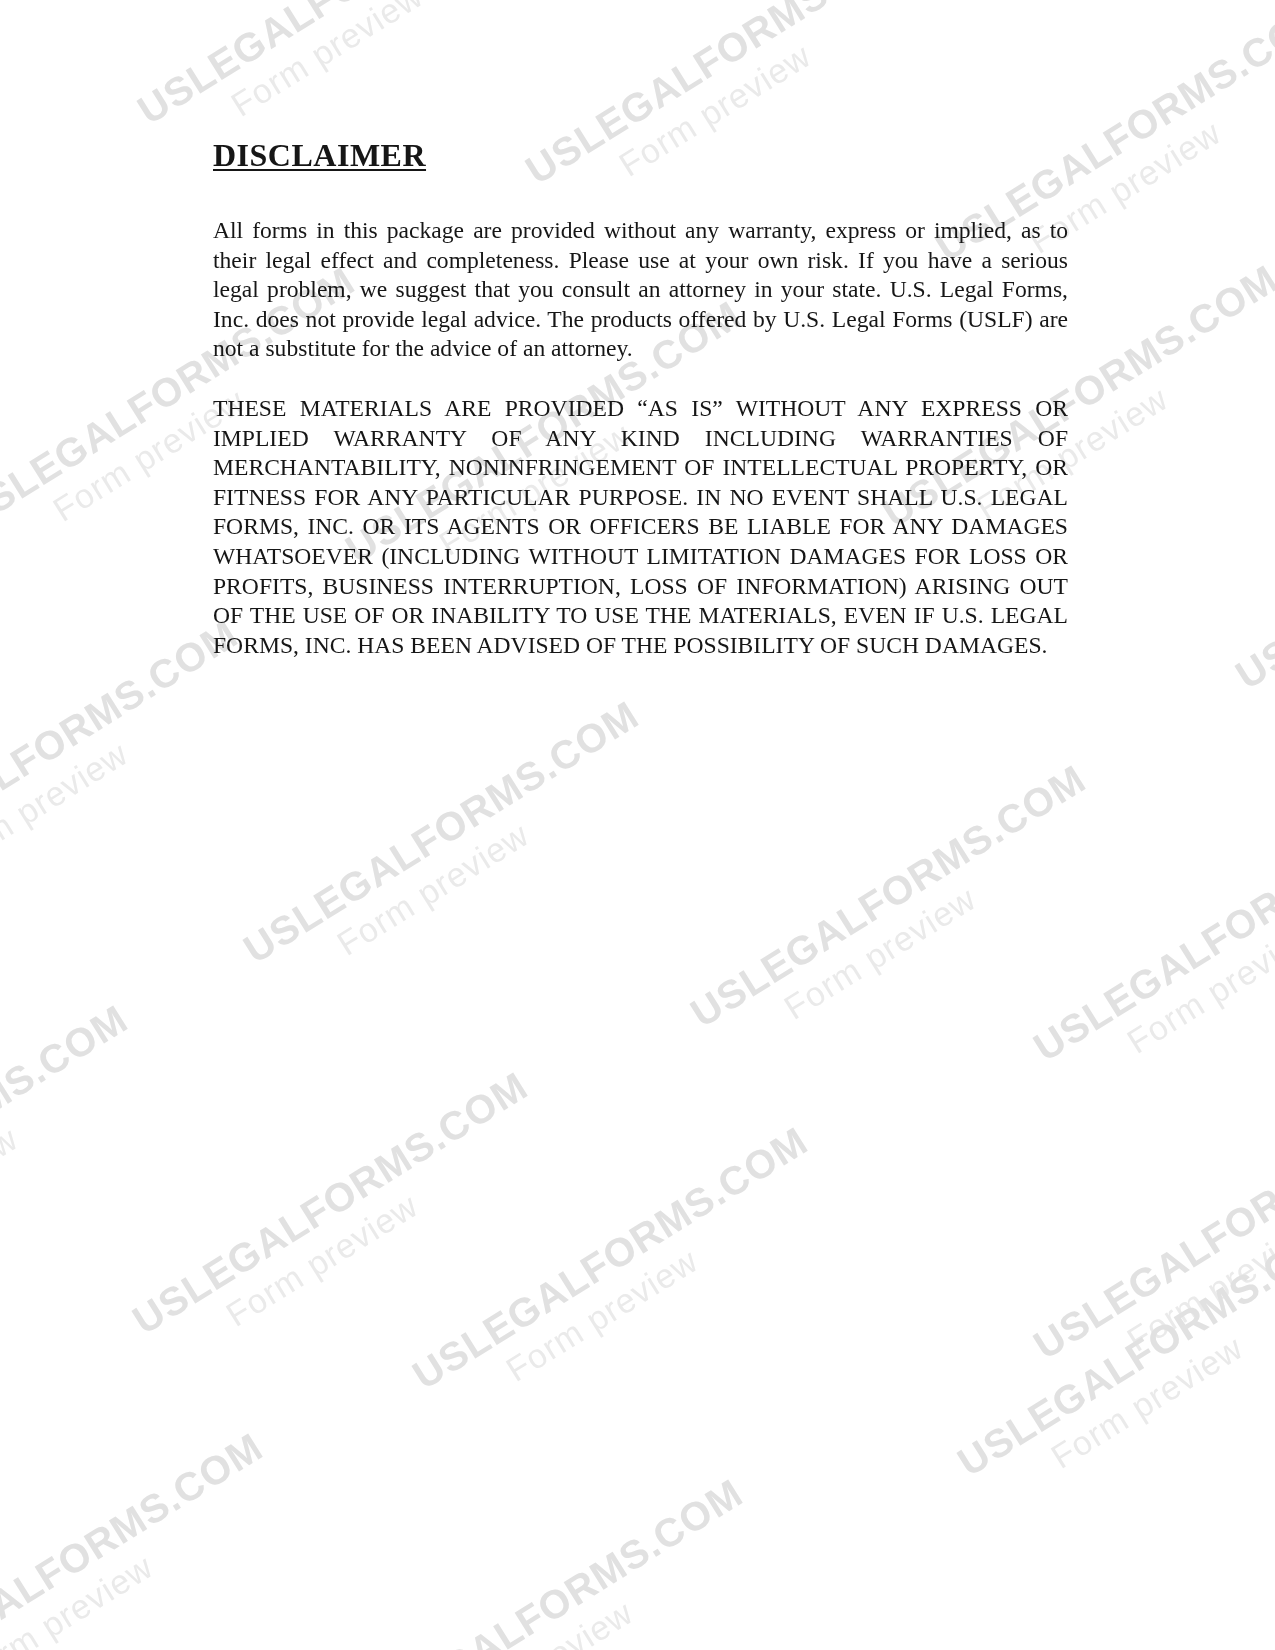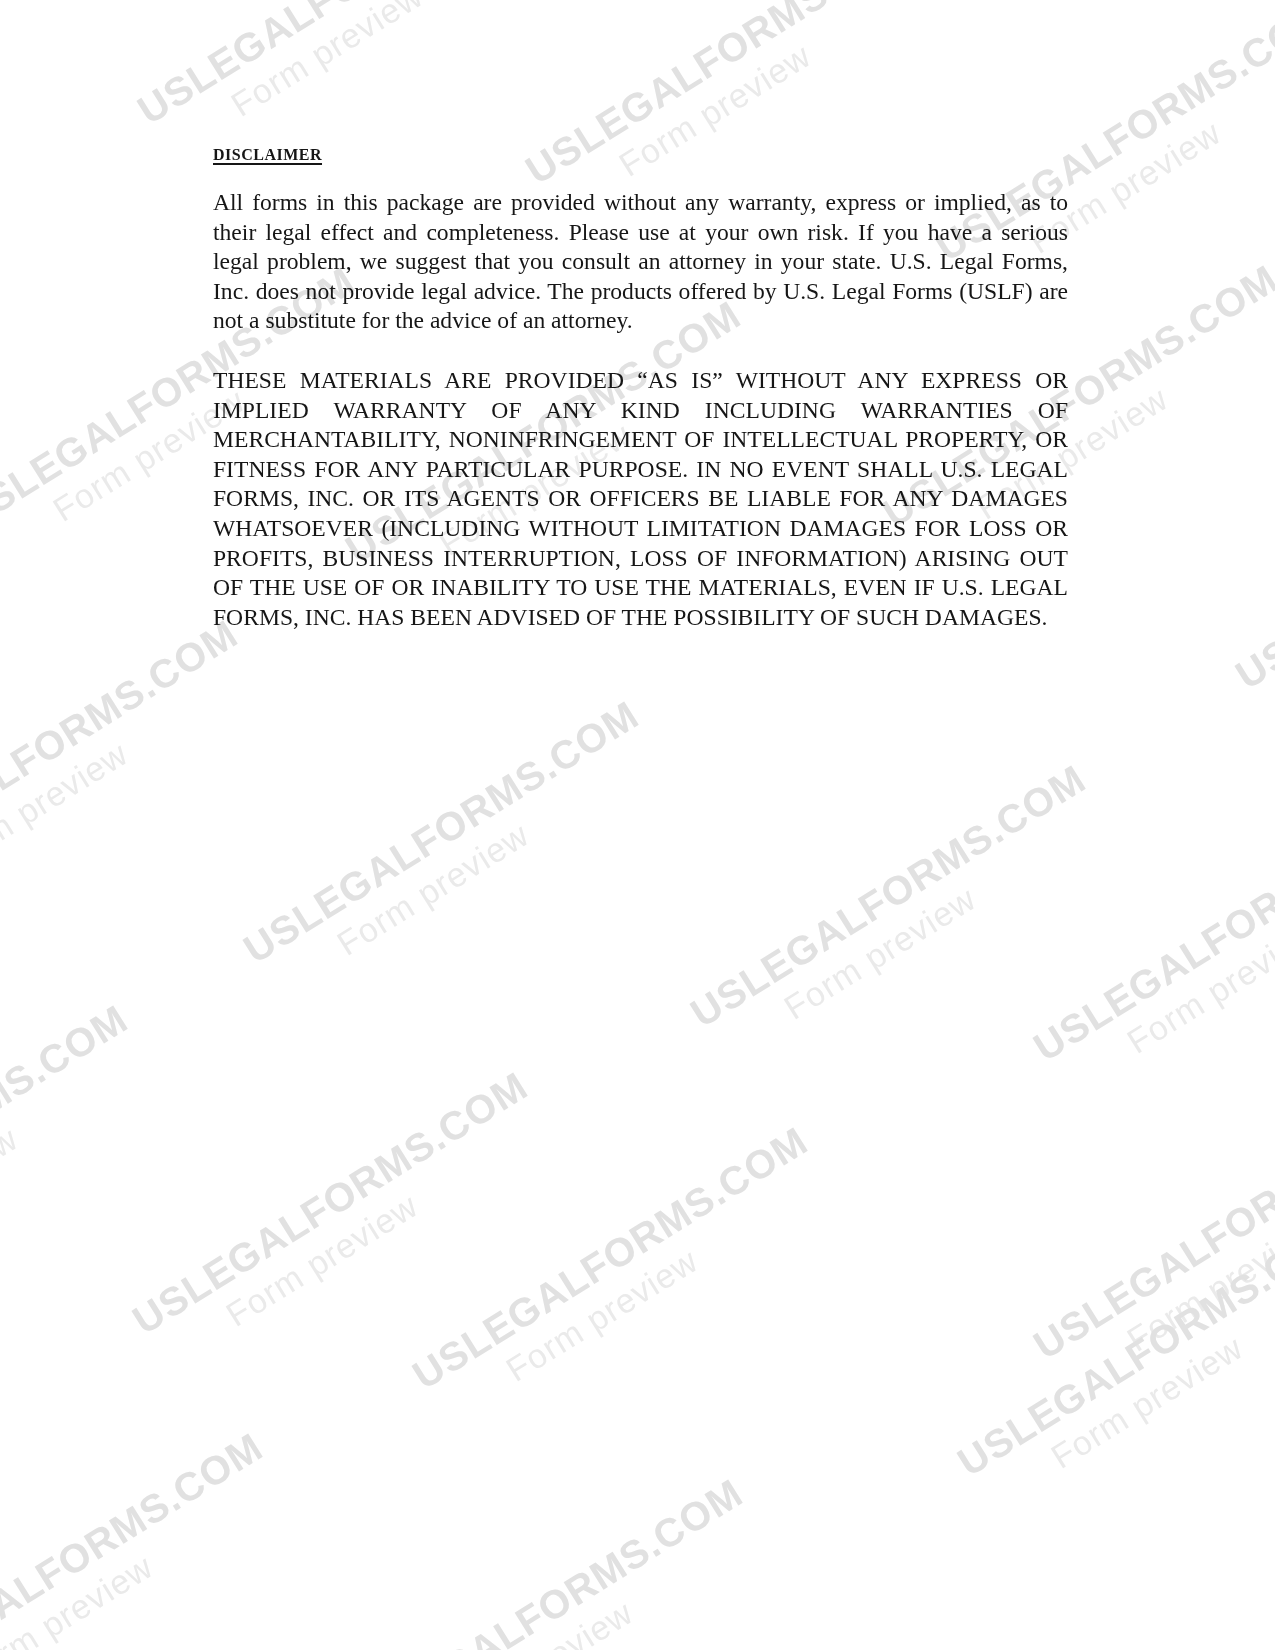--- a/index.html
+++ b/index.html
@@ -40,28 +40,28 @@
   
   .content {
     position: absolute;
     left: 213px;
     top: 140px;
     width: 855px;
     z-index: 1;
     color: #161616;
   }
   .doc-title {
-    font-size: 16px;
+    font-size: 32px;
     line-height: 30px;
     font-weight: 700;
     letter-spacing: 0.5px;
     text-decoration: underline;
     text-decoration-thickness: 2px;
     text-underline-offset: 3px;
-    margin: 0 0 18px 0;
+    margin: 0 0 46px 0;
   }
   .para {
     font-size: 23.6px;
     line-height: 29.6px;
     text-align: justify;
     margin: 0 0 30px 0;
   }
   .para.bold { font-weight: 400; }
   .footer {
     position: absolute;

